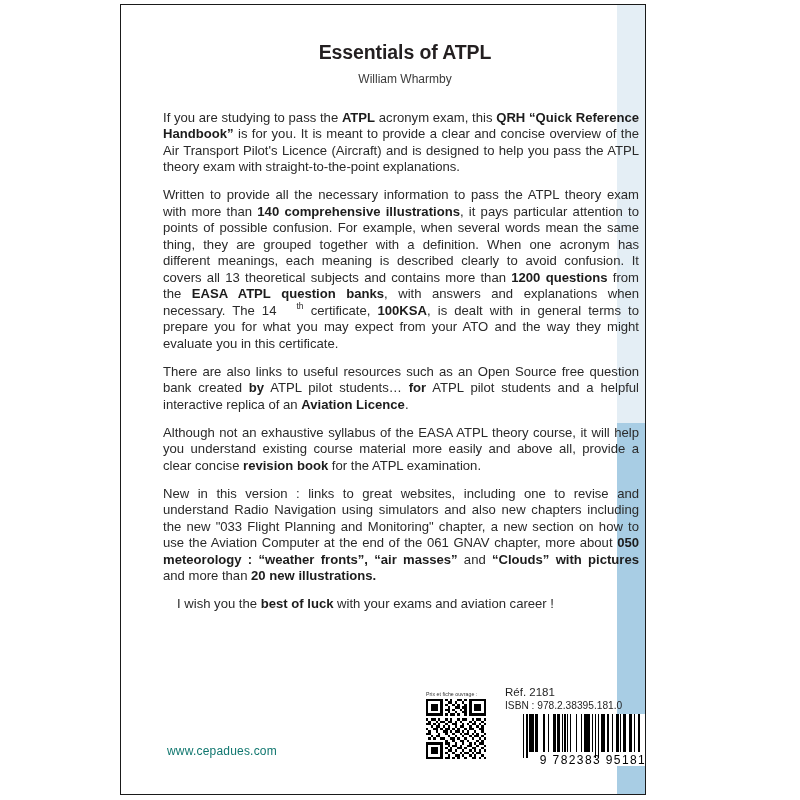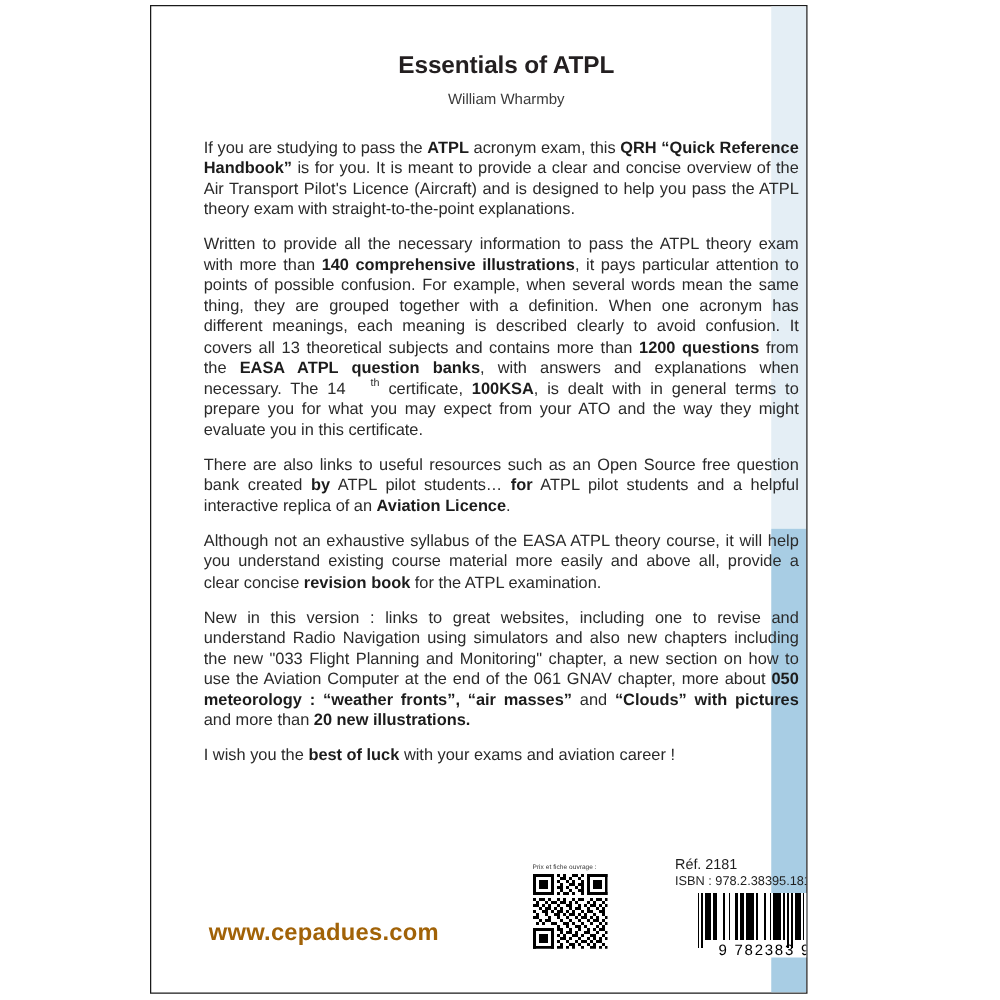--- a/index.html
+++ b/index.html
@@ -85,21 +85,21 @@
     width: 476px;
   }
   .para {
     font-size: 13.1px;
     line-height: 16.5px;
     color: #2a2a2a;
     text-align: justify;
     margin: 0 0 11.5px 0;
     hyphens: none;
   }
-  .para:last-child { margin-bottom: 0; }
+  .para:last-child { margin-bottom: 0; margin-left: 14px; }
   .para b { font-weight: bold; color: #1c1c1c; }
   .para sup {
     font-size: 8.6px;
     vertical-align: super;
     line-height: 0;
     margin-left: 20px;
   }
 
   
   #footer {
@@ -107,23 +107,23 @@
     left: 0;
     bottom: 0;
     width: 100%;
     height: 150px;
   }
 
   #publisher-url {
     position: absolute;
     left: 46px;
     bottom: 36px;
-    font-size: 19px;
-    font-weight: bold;
-    color: #a16207;
+    font-size: 12px;
+    font-weight: normal;
+    color: #0f766e;
     letter-spacing: 0.2px;
   }
 
   
   #qr-block {
     position: absolute;
     left: 305px;
     bottom: 35px;
     width: 64px;
   }
@@ -136,21 +136,21 @@
   }
   #qr-code {
     width: 60px;
     height: 60px;
     display: block;
   }
 
   
   #isbn-block {
     position: absolute;
-    left: 413px;
+    left: 378px;
     bottom: 28px;
     width: 150px;
   }
   #ref-line {
     font-size: 11.5px;
     color: #1f1f1f;
     line-height: 14px;
     padding-left: 6px;
   }
   #isbn-line {

